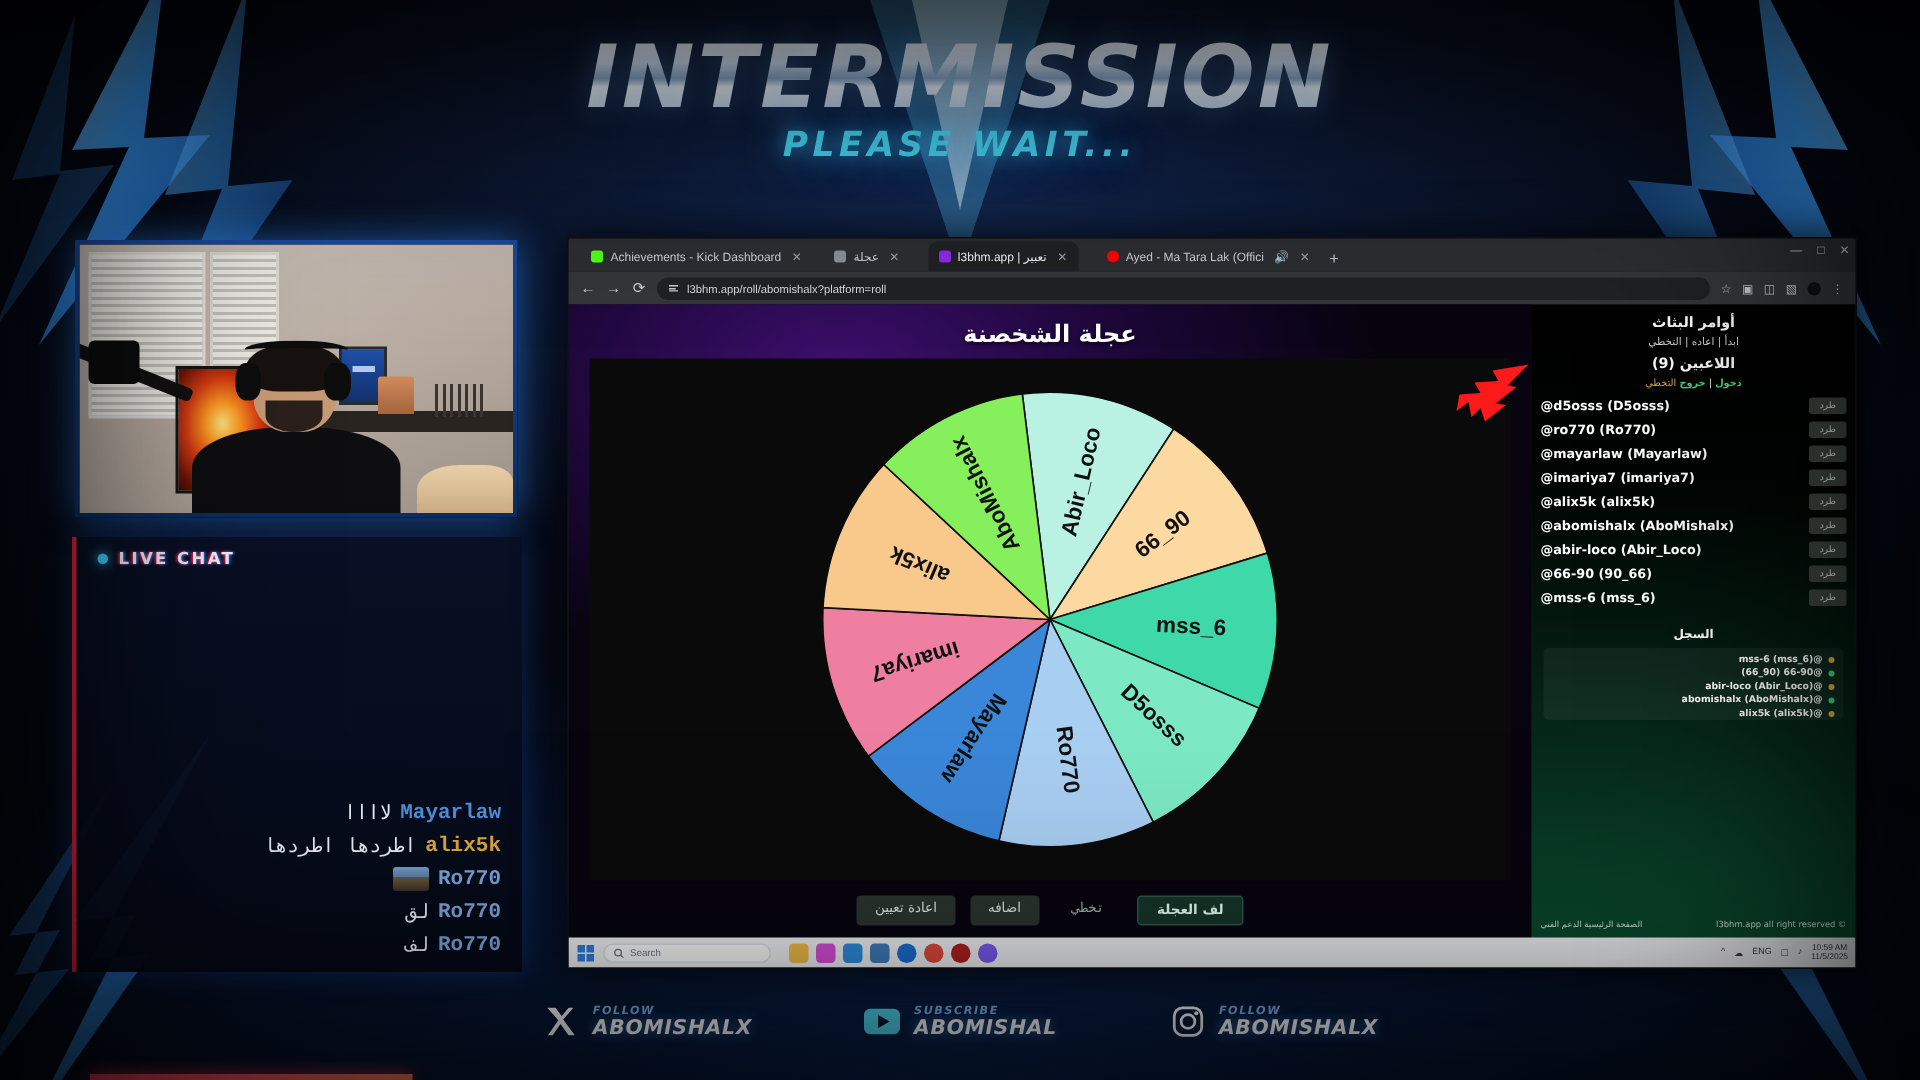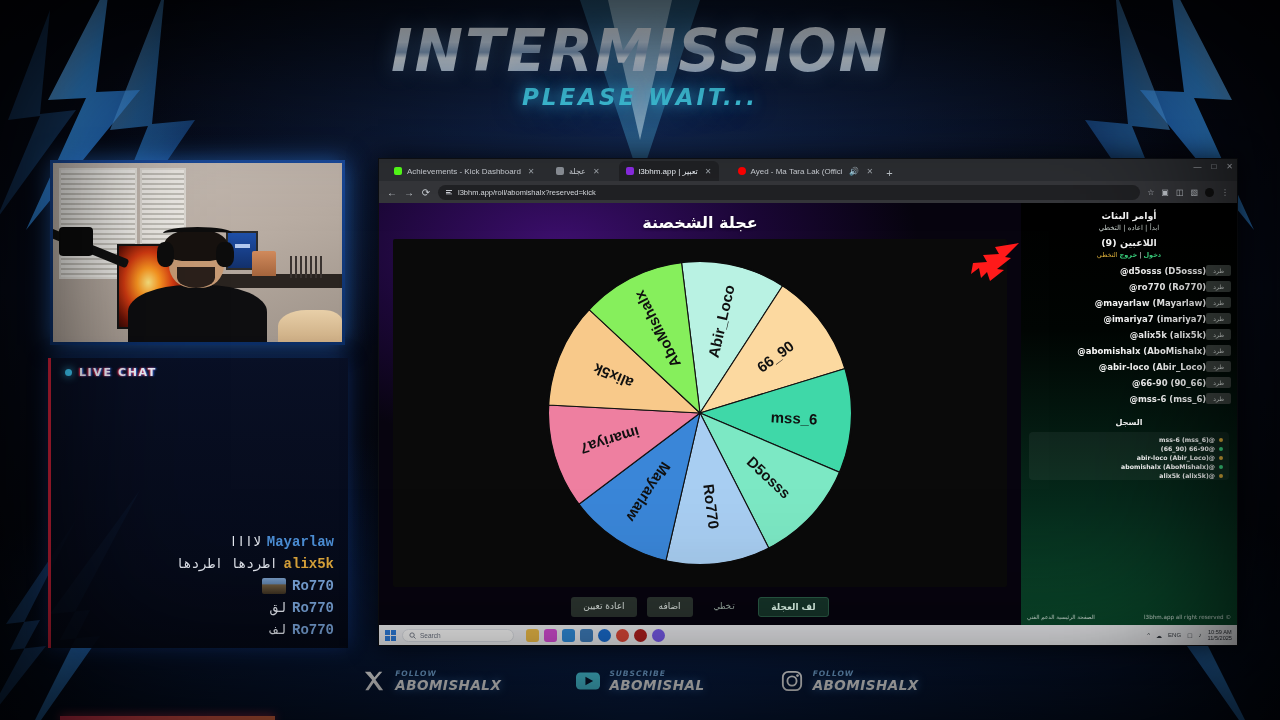--- a/index.html
+++ b/index.html
@@ -170,21 +170,21 @@
       background:linear-gradient(180deg,#000000 0%,#010503 30%,#062b1c 72%,#0a4a2c 100%);
       color:#fff; direction:rtl; font-family:"DejaVu Sans", sans-serif;
       display:flex; flex-direction:column; }
   #sideTitle { text-align:center; font-size:9.5px; font-weight:bold; margin-top:7px; }
   #sideLinks { text-align:center; font-size:7px; color:#cfd8d3; margin-top:3px; }
   #sideCount { text-align:center; font-size:9.5px; font-weight:bold; margin-top:5px; }
   #sideToggle { text-align:center; font-size:6.5px; margin-top:3px; }
   #sideToggle .on { color:#3ddc84; font-weight:bold; }
   #sideToggle .off { color:#e0b23c; }
   #playerList { margin-top:6px; padding:0 6px; display:flex; flex-direction:column; gap:5px; }
-  .prow { display:flex; align-items:center; justify-content:flex-start; }
+  .prow { display:flex; align-items:center; justify-content:space-between; }
   .pname { font-size:8.5px; font-weight:bold; color:#fff; direction:ltr; }
   .pkick { font-size:6px; background:#3d4440; color:#dfe6e2; padding:2px 7px;
       border-radius:2px; }
   #logTitle { text-align:center; font-size:8px; font-weight:bold; margin-top:14px; }
   #logBox { margin:5px 8px 0 8px; background:rgba(255,255,255,0.05);
       border-radius:4px; padding:4px 6px; height:48px; overflow:hidden; }
   .lrow { display:flex; align-items:center; justify-content:flex-start; gap:4px;
       font-size:6.2px; font-weight:bold; margin-bottom:2px; }
   .ldot { width:4px;height:4px;border-radius:50%; flex:0 0 auto; }
   #sideFoot { position:absolute; left:0; right:0; bottom:5px;
@@ -349,21 +349,21 @@
     <div id="toolbar">
       <span class="navi">←</span>
       <span class="navi">→</span>
       <span class="navi">⟳</span>
       <div id="omnibox">
         <svg width="8" height="8" viewBox="0 0 16 16">
           <rect x="2" y="4" width="12" height="2" fill="#c9ced4"></rect>
             <rect x="2" y="8" width="9" height="2" fill="#c9ced4"></rect>
           <rect x="2" y="11" width="12" height="1.6" fill="#c9ced4"></rect>
         </svg>
-        <span>l3bhm.app/roll/abomishalx?reserved=kick</span>
+        <span>l3bhm.app/roll/abomishalx?platform=roll</span>
       </div>
       <span class="tbicon">☆</span>
       <span class="tbicon">▣</span>
       <span class="tbicon">◫</span>
       <span class="tbicon">▧</span>
       <span id="profileDot"></span>
       <span class="tbicon">⋮</span>
     </div>
 
     <div id="page">

